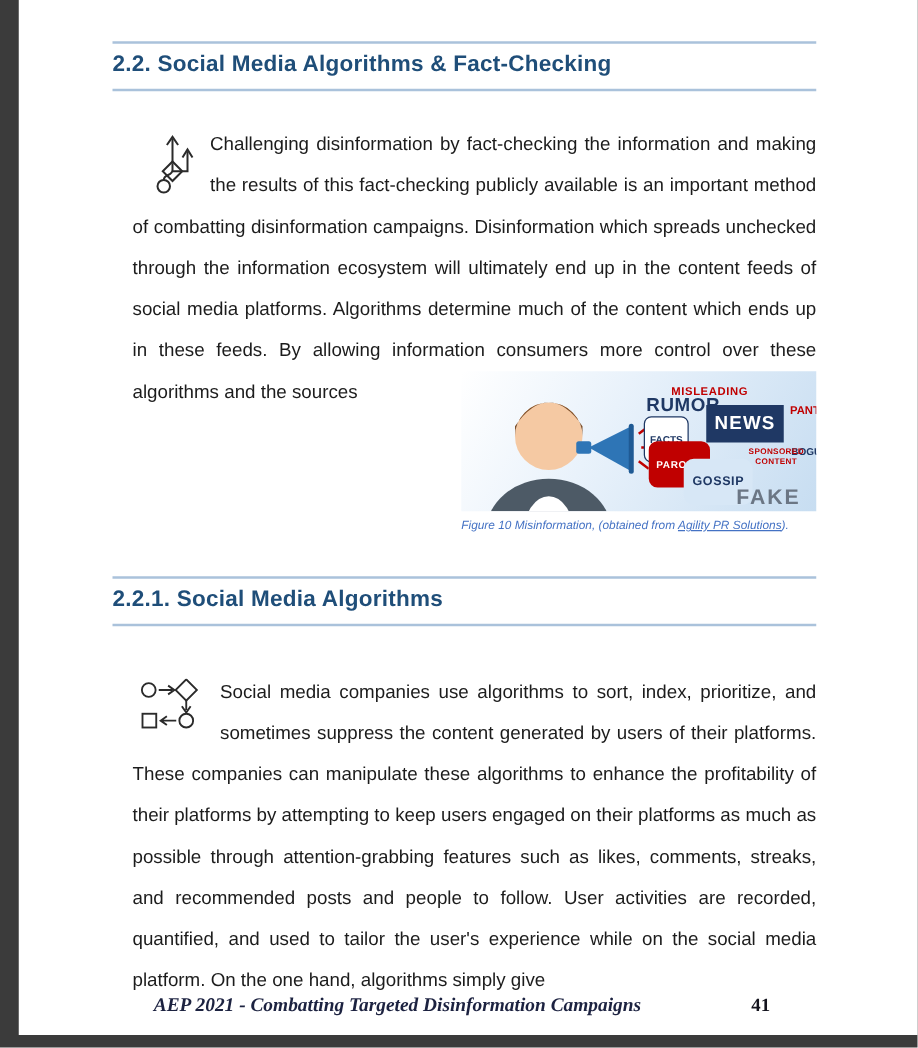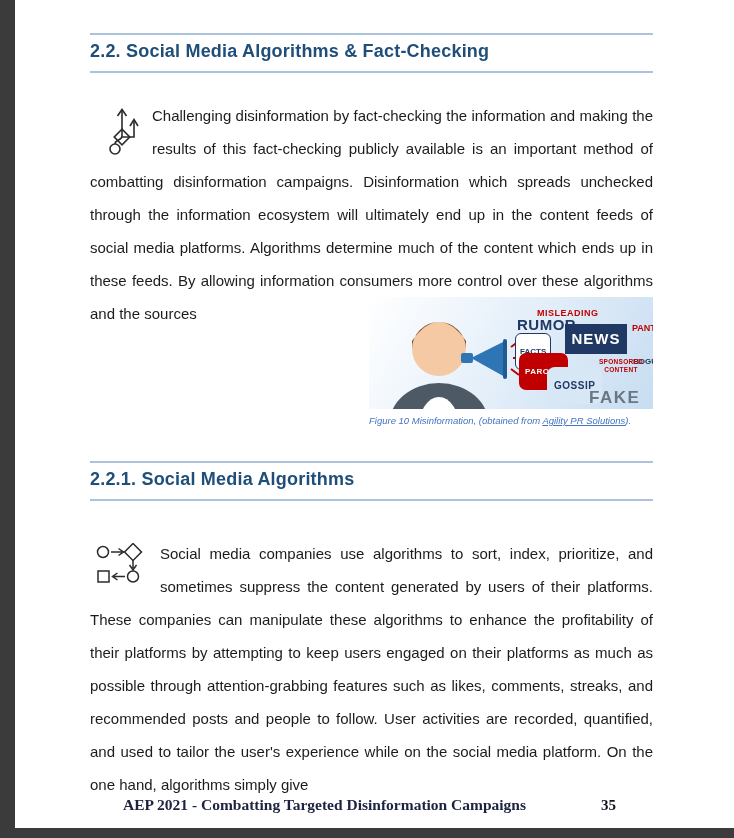--- a/index.html
+++ b/index.html
@@ -15,21 +15,21 @@
     background: #ffffff; overflow: hidden;
   }
   .content { padding: 33px 81px 0 75px; }
   .rule { border: none; border-top: 2px solid #aac2db; margin: 0; }
   .sec-heading {
     font-size: 18px; font-weight: bold; color: #1f4e79;
     margin: 6px 0 9px; letter-spacing: 0.2px;
   }
   .para {
     font-size: 15px; line-height: 33px; color: #1c1c1c;
-    text-align: justify; margin: 26px 0 0 0;
+    text-align: justify; margin: 26px 0 0 16px;
   }
   .para2 { margin-top: 36px; }
   .para-icon1 { float: left; width: 62px; height: 60px; padding: 4px 0 0 14px; }
   .para-icon2 { float: left; width: 70px; height: 58px; padding: 6px 0 0 5px; }
   .figure-wrap { float: right; width: 284px; margin: 0 0 4px 14px; }
   .fig-image {
     display: block; position: relative; width: 284px; height: 112px;
     overflow: hidden;
     background: linear-gradient(120deg, #ffffff 0%, #e9f2fb 40%, #c7ddf1 100%);
   }
@@ -65,21 +65,21 @@
     font-size: 6.5px; text-align: center; line-height: 1.3; letter-spacing: .3px;
   }
   .w-fake { left: 220px; top: 84px; font-size: 17px; font-weight: bold; color: #6b7684; letter-spacing: 1.5px; }
   .sec2-block { clear: both; padding-top: 30px; }
   .footer {
     position: absolute; left: 0; top: 796px; width: 719px;
     display: flex; align-items: baseline;
     padding: 0 118px 0 108px;
     font-family: "Liberation Serif", serif;
   }
-  .footer-title { font-weight: bold; font-size: 15.5px; color: #1c2240; }
+  .footer-title { font-weight: bold; font-style: italic; font-size: 15.5px; color: #1c2240; }
   .footer-page { margin-left: auto; font-weight: bold; font-size: 15px; color: #14141e; }
 </style>
 </head>
 <body>
 
 <div class="page">
   <div class="content">
 
     <hr class="rule">
     <div class="sec-heading">2.2. Social Media Algorithms &amp; Fact-Checking</div>
@@ -137,15 +137,15 @@
           <rect x="3" y="28" width="11" height="11" fill="none"></rect>
           <path d="M30 33.5 L19 33.5 M22.5 30 L17.5 33.5 L22.5 37"></path>
           <circle cx="38" cy="33.5" r="5.5"></circle>
         </svg></span><span>Social media companies use algorithms to sort, index, prioritize, and sometimes suppress the content generated by users of their platforms. These companies can manipulate these algorithms to enhance the profitability of their platforms by attempting to keep users engaged on their platforms as much as possible through attention-grabbing features such as likes, comments, streaks, and recommended posts and people to follow. User activities are recorded, quantified, and used to tailor the user's experience while on the social media platform. On the one hand, algorithms simply give</span>
       </p>
     </div>
   </div>
 
   <div class="footer">
     <span class="footer-title">AEP 2021 - Combatting Targeted Disinformation Campaigns</span>
-    <span class="footer-page">35</span>
+    <span class="footer-page">41</span>
   </div>
 </div>
 
 </body></html>

